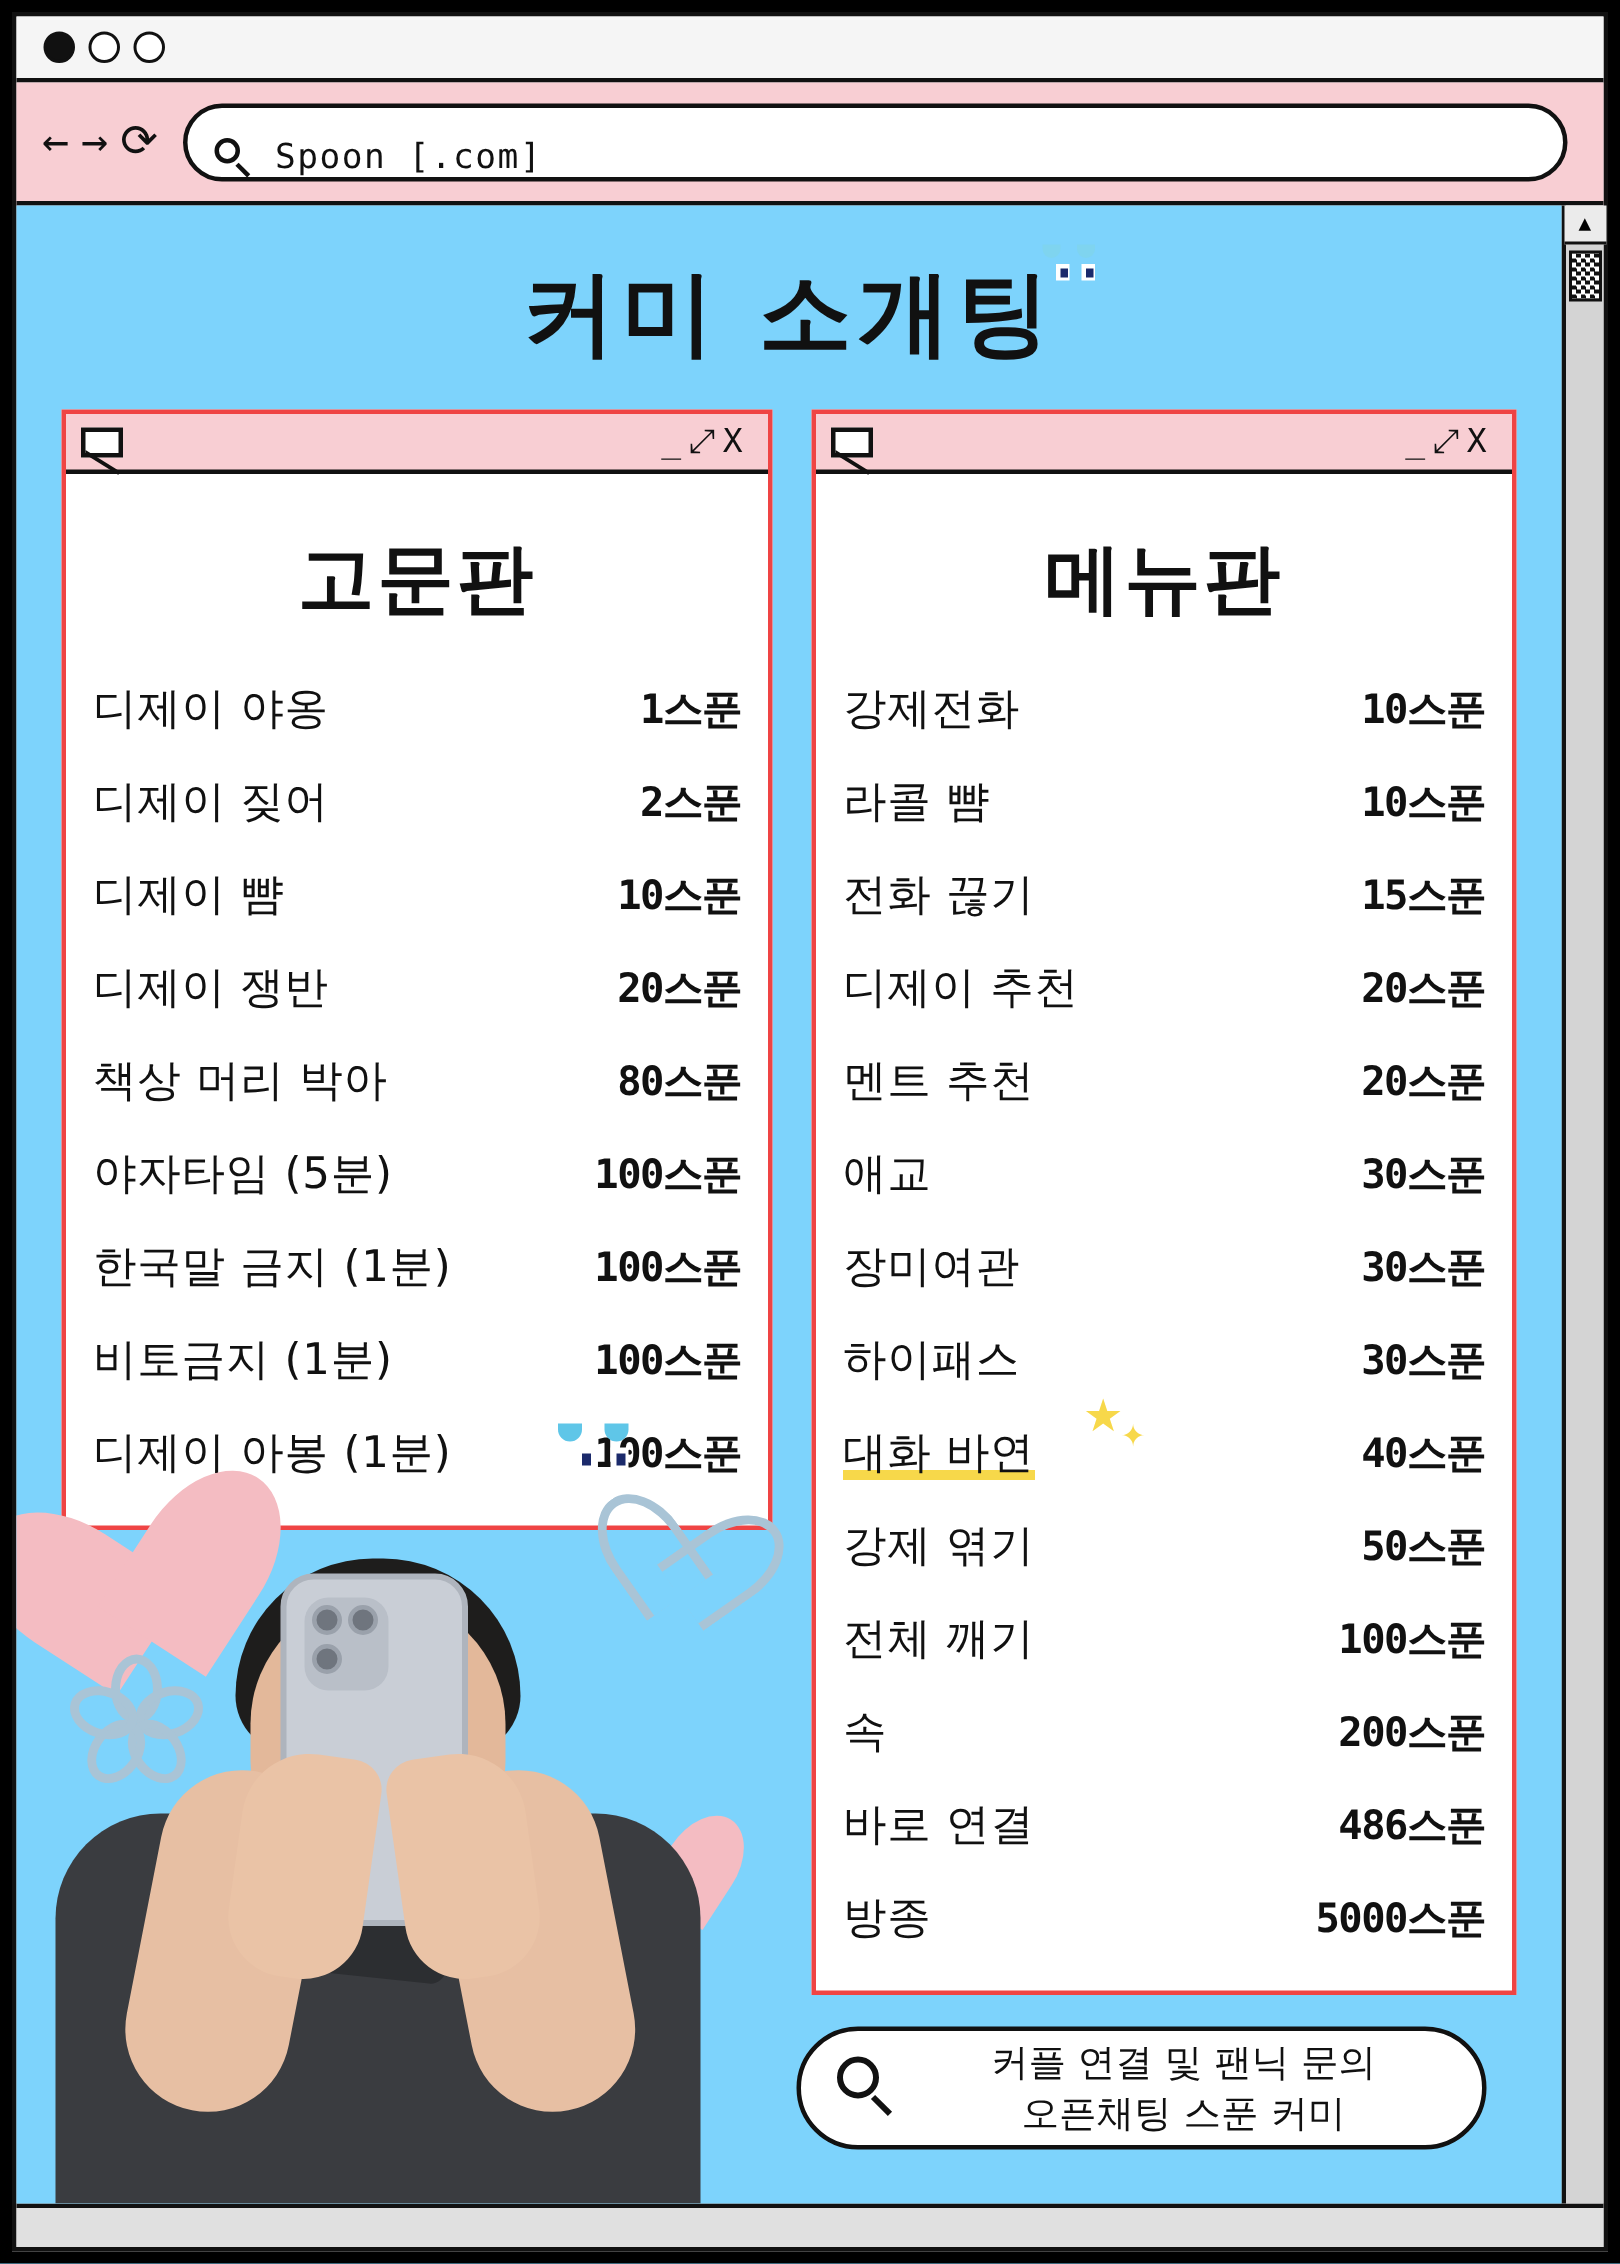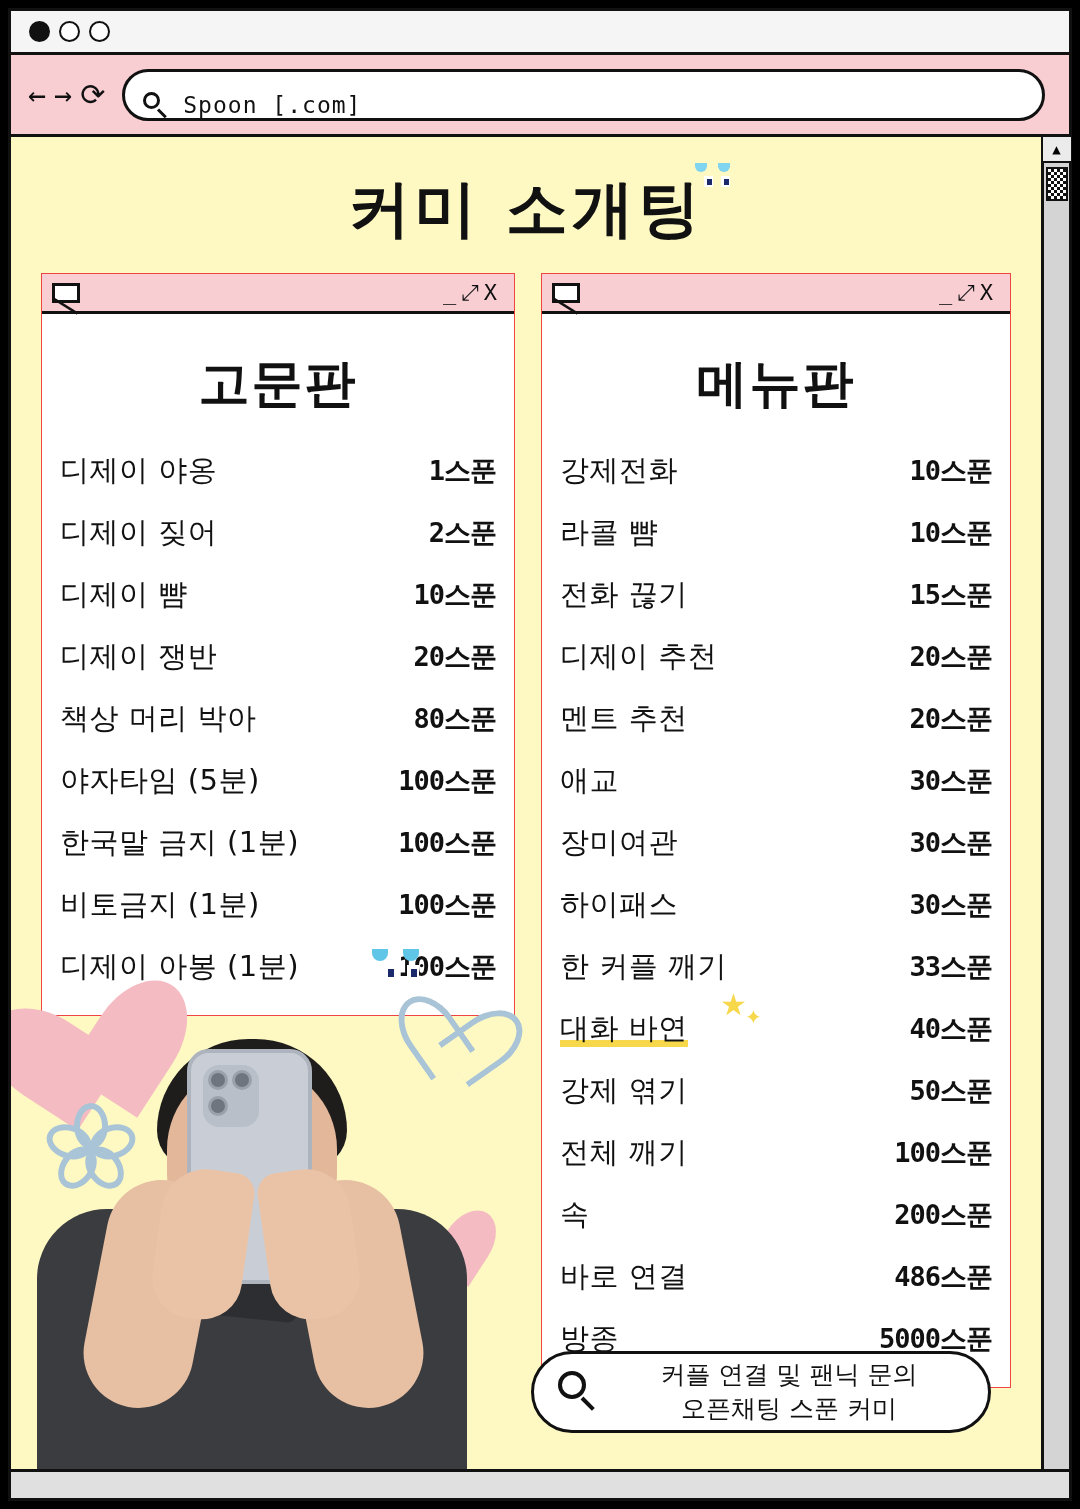--- a/index.html
+++ b/index.html
@@ -115,21 +115,21 @@
   .content-wrap {
     flex: 1;
     display: flex;
     min-height: 0;
     position: relative;
   }
   .page {
     flex: 1;
     position: relative;
     overflow: hidden;
-    background: #fef9c3;
+    background: #7dd3fc;
   }
 
   
   .scrollbar {
     width: 28px;
     background: #d4d4d4;
     border-left: 3px solid #111;
     box-sizing: border-box;
     display: flex;
     flex-direction: column;
@@ -210,21 +210,21 @@
   
   .panels {
     display: flex;
     gap: 26px;
     padding: 22px 30px 0 30px;
     box-sizing: border-box;
     align-items: flex-start;
   }
   .panel {
     background: #fff;
-    border: 1px solid #ef4444;
+    border: 3px solid #ef4444;
     box-sizing: border-box;
   }
   .panel.left  { width: 474px; }
   .panel.right { width: 470px; }
 
   .panel-bar {
     height: 40px;
     background: #f8ced3;
     border-bottom: 3px solid #111;
     display: flex;
@@ -677,24 +677,20 @@
               <span class="label">애교</span>
               <span class="price">30스푼</span>
             </div>
             <div class="row">
               <span class="label">장미여관</span>
               <span class="price">30스푼</span>
             </div>
             <div class="row">
               <span class="label">하이패스</span>
               <span class="price">30스푼</span>
-            </div>
-            <div class="row">
-              <span class="label">한 커플 깨기</span>
-              <span class="price">33스푼</span>
             </div>
             <div class="row highlight">
               <span class="label">대화 바연</span>
               <span class="sparkle">★</span>
               <span class="sparkle small">✦</span>
               <span class="price">40스푼</span>
             </div>
             <div class="row">
               <span class="label">강제 엮기</span>
               <span class="price">50스푼</span>

